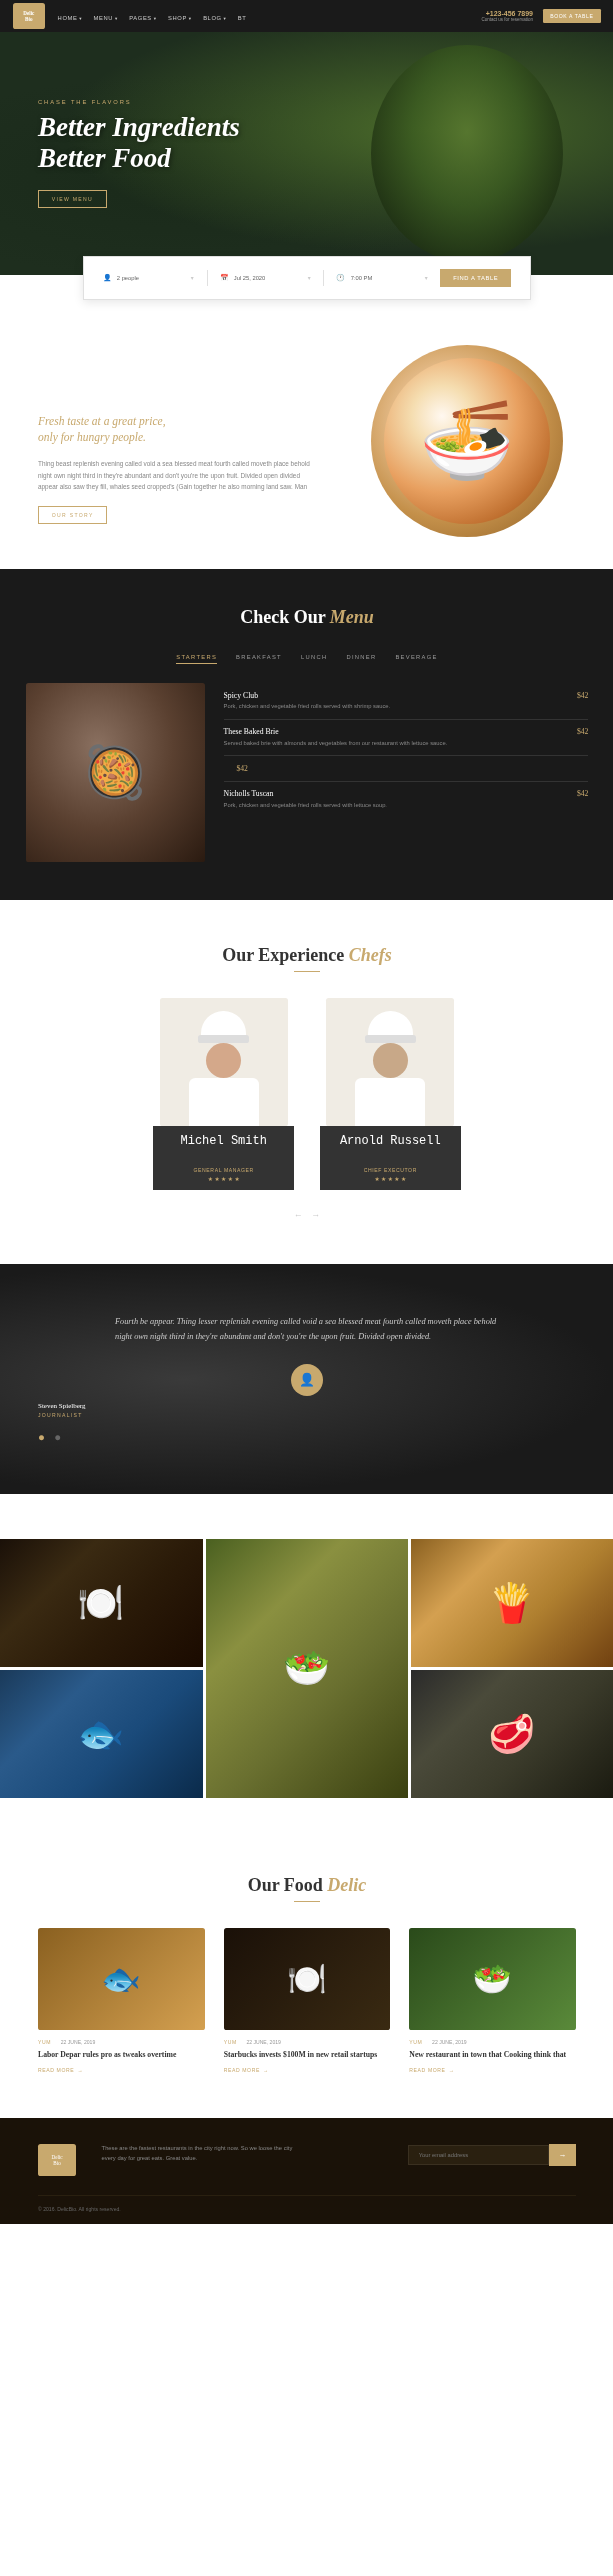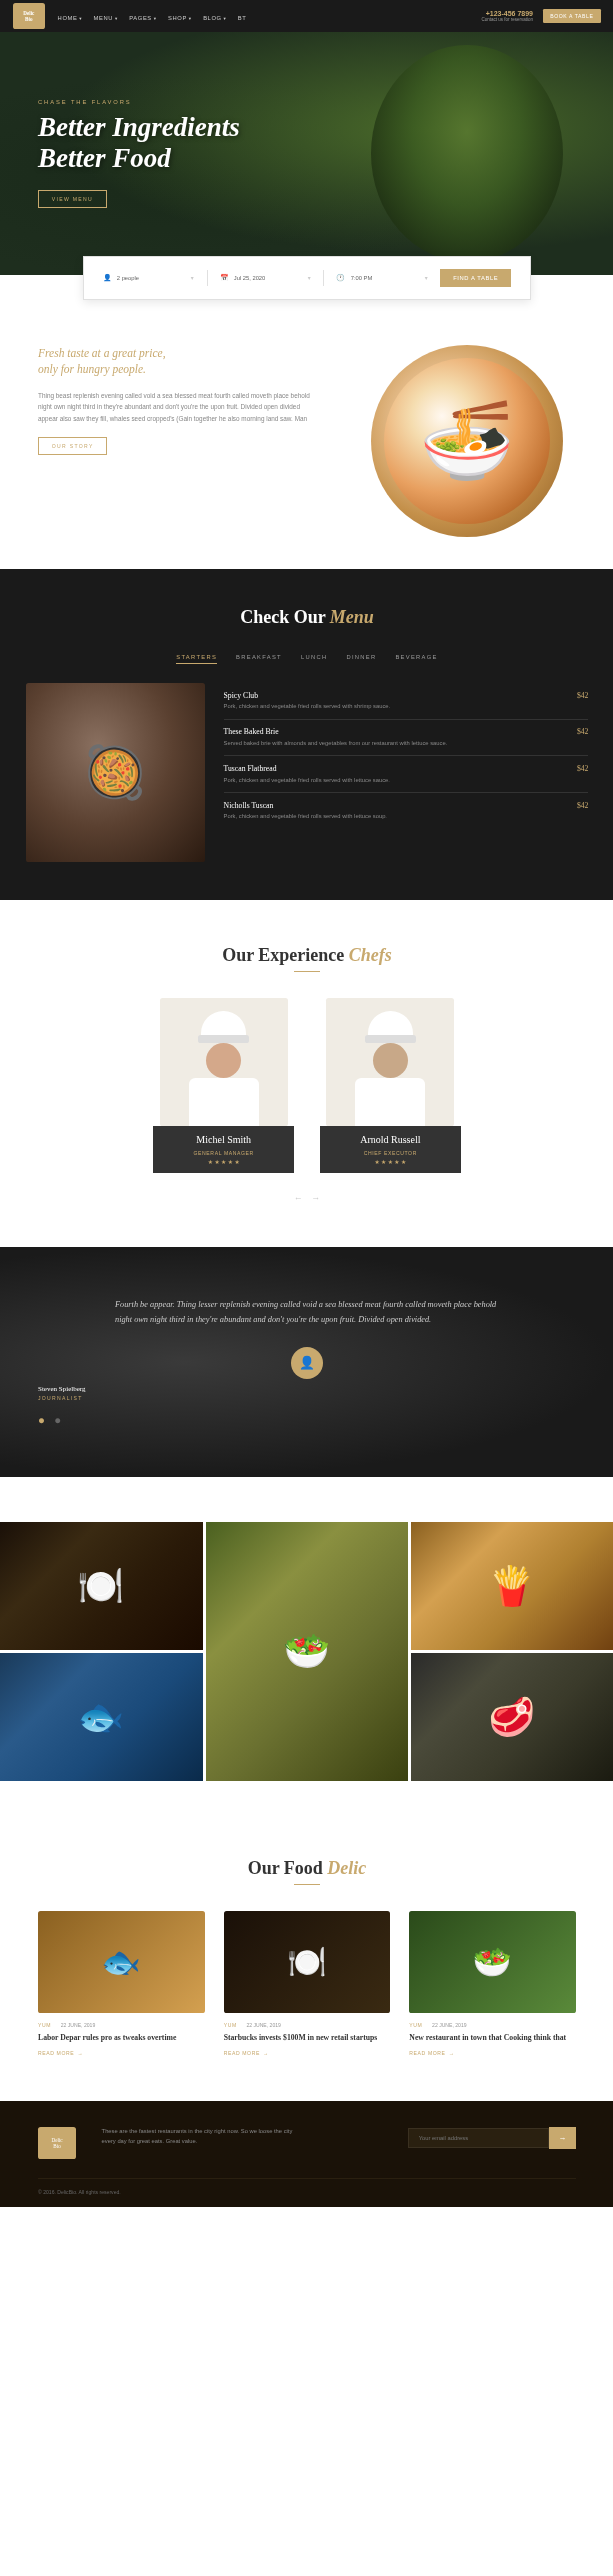--- a/index.html
+++ b/index.html
@@ -177,21 +177,21 @@
       text-transform: uppercase;
       letter-spacing: 0.6px;
       cursor: pointer;
       white-space: nowrap;
     }
 
     
     .about-section {
       padding: 45px 38px;
       display: flex;
-      align-items: flex-start;
+      align-items: flex-end;
       gap: 60px;
     }
     .about-text { flex: 1; }
     .about-tagline {
       color: #c8a96e;
       font-size: 11.5px;
       font-style: italic;
       font-family: 'Georgia', serif;
       line-height: 1.4;
       margin-bottom: 12.8px;
@@ -396,23 +396,23 @@
       border-radius: 6.4px 6.4px 0 0;
       margin: 0 auto;
     }
     .chef-info {
       background: #333;
       padding: 7.7px;
       margin-top: 0;
     }
     .chef-name {
       color: #fff;
-      font-size: 10px;
-      font-family: Liberation Serif, serif;
-      margin-bottom: 5px;
+      font-size: 12px;
+      font-family: Liberation Mono, monospace;
+      margin-bottom: 19px;
     }
     .chef-role {
       color: #c8a96e;
       font-size: 5.1px;
       font-family: Arial, sans-serif;
       text-transform: uppercase;
       letter-spacing: 0.6px;
       margin-bottom: 3.8px;
     }
     .chef-stars {
@@ -767,24 +767,20 @@
         <div class="menu-item-price">$42</div>
       </div>
       <div class="menu-item">
         <div class="menu-item-info">
           <div class="menu-item-name">These Baked Brie</div>
           <div class="menu-item-desc">Served baked brie with almonds and vegetables from our restaurant with lettuce sauce.</div>
         </div>
         <div class="menu-item-price">$42</div>
       </div>
       <div class="menu-item">
-        <div class="menu-item-info">
-          <div class="menu-item-name">Tuscan Flatbread</div>
-          <div class="menu-item-desc">Pork, chicken and vegetable fried rolls served with lettuce sauce.</div>
-        </div>
         <div class="menu-item-price">$42</div>
       </div>
       <div class="menu-item">
         <div class="menu-item-info">
           <div class="menu-item-name">Nicholls Tuscan</div>
           <div class="menu-item-desc">Pork, chicken and vegetable fried rolls served with lettuce soup.</div>
         </div>
         <div class="menu-item-price">$42</div>
       </div>
     </div>

